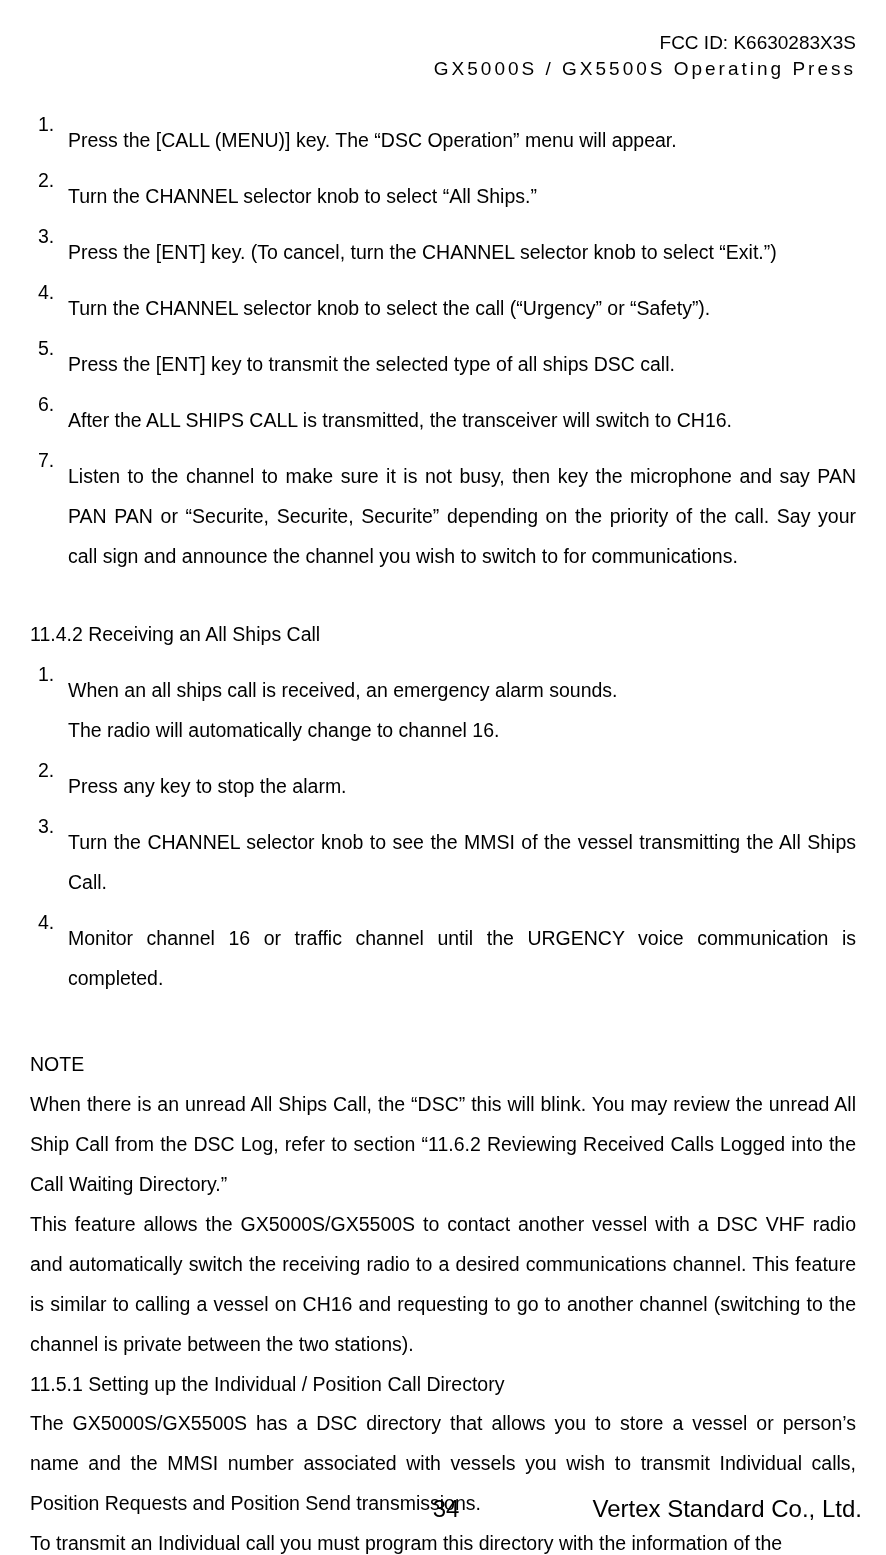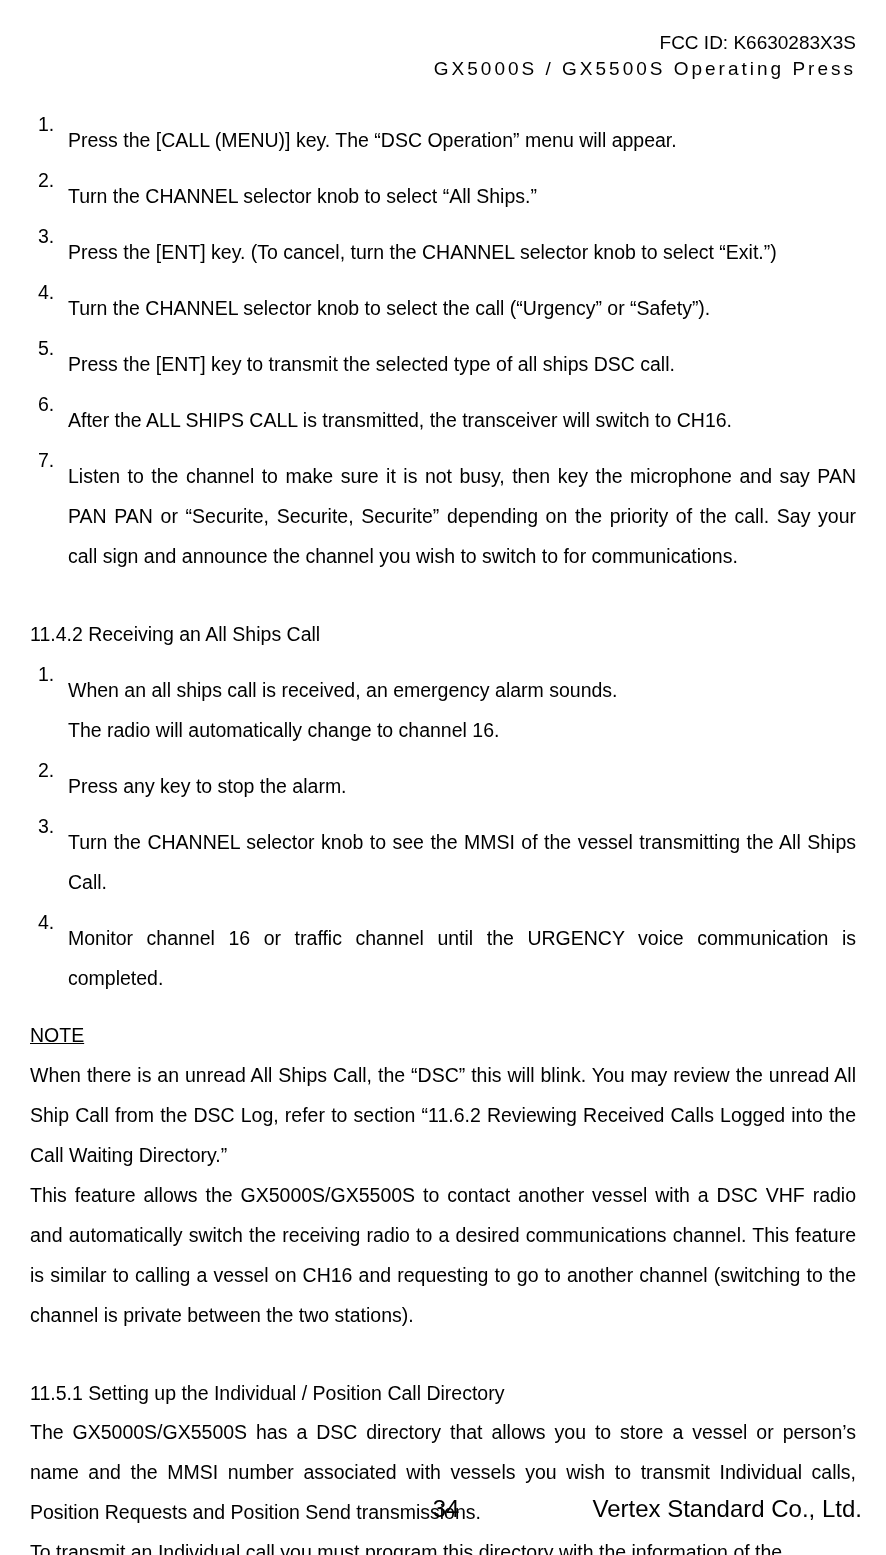--- a/index.html
+++ b/index.html
@@ -44,34 +44,32 @@
       flex: 1;
       margin-top: 16px;
     }
     .section-heading {
       margin-top: 38px;
     }
     .list-b {
       padding-left: 8px;
     }
     .note-heading {
-      margin-top: 17px;
-      text-decoration: underline;
+      margin-top: 46px;
     }
     .note-body {
       text-align: justify;
     }
     .section-c-heading {
       margin-top: 38px;
     }
     .section-c-body {
       text-align: justify;
     }
     .section-d-heading {
-      margin-top: 38px;
     }
     .section-d-body {
       text-align: justify;
     }
     .footer {
       position: absolute;
       bottom: 32px;
       left: 30px;
       right: 24px;
       display: flex;

